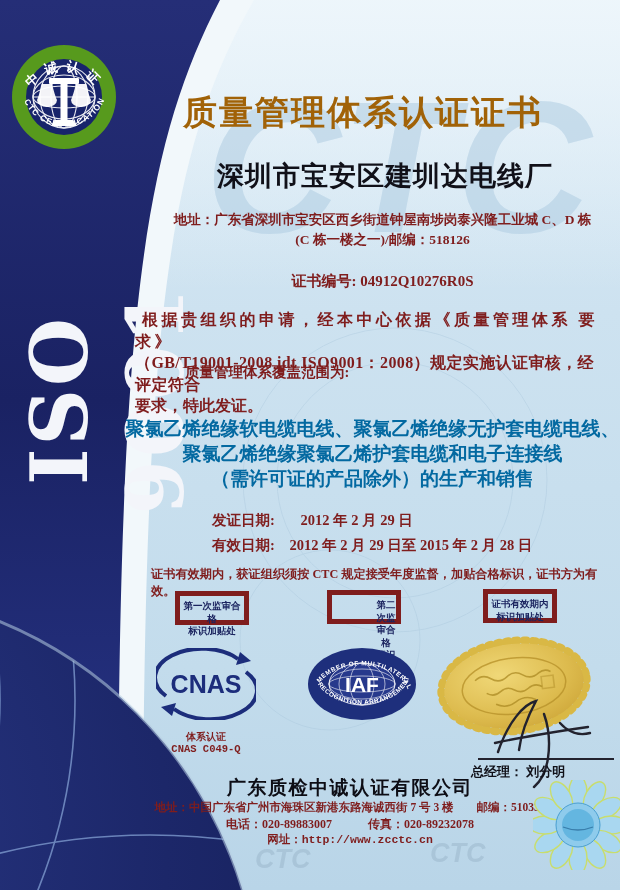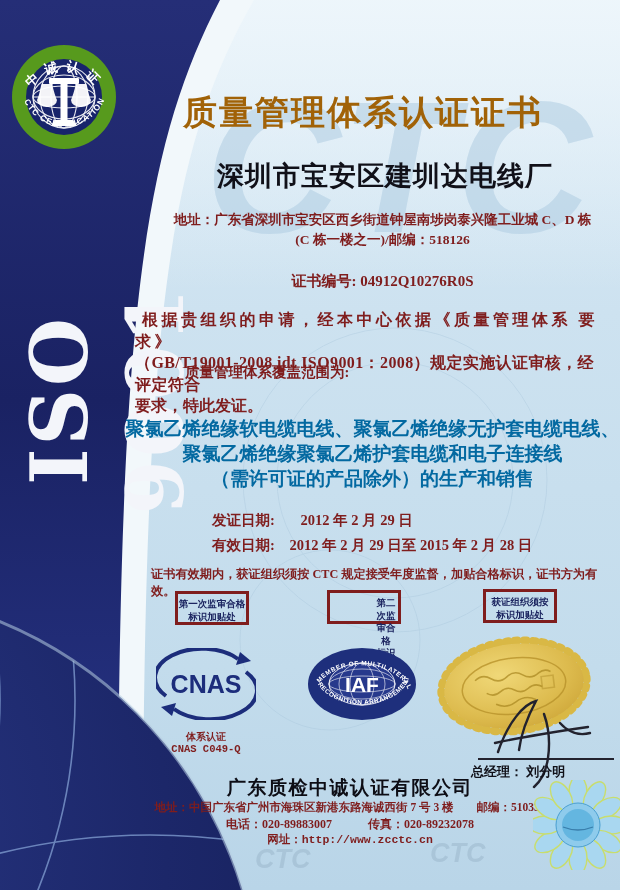--- a/index.html
+++ b/index.html
@@ -16,21 +16,21 @@
   .title{left:183px;top:90px;font-size:34px;font-weight:700;letter-spacing:2px;color:#a16207;}
   .company{left:150px;top:158px;width:470px;font-size:27px;font-weight:600;letter-spacing:1px;color:#101018;}
   .addr1{left:145px;top:211px;width:475px;font-size:13.5px;font-weight:700;}
   .addr2{left:145px;top:231px;width:475px;font-size:13.5px;font-weight:700;}
   .certno{left:145px;top:272px;width:475px;font-size:15px;font-weight:700;}
   .para{left:135px;top:289px;width:468px;font-size:16px;font-weight:700;line-height:21.5px;margin-top:20px;}
   .scopeintro{left:185px;top:363px;font-size:14.5px;font-weight:700;}
   .scope{left:125px;top:416px;width:495px;font-size:19px;font-weight:600;line-height:25px;color:#0369a1;}
   .daterow{font-size:14.5px;font-weight:700;}
   .note{left:151px;top:566px;width:468px;font-size:12.2px;font-weight:600;}
-  .svbox{border:3px solid #7f1d1d;color:#1c2560;font-size:9.5px;font-weight:600;
+  .svbox{border:5px solid #7f1d1d;color:#1c2560;font-size:9.5px;font-weight:600;
          text-align:center;line-height:12.5px;padding-top:4px;box-sizing:border-box;}
   .cnas-sub1{left:156px;top:730px;width:100px;font-size:10px;font-weight:600;}
   .cnas-sub2{left:150px;top:743px;width:112px;font-size:10.5px;font-weight:700;}
   .sigline{left:478px;top:758px;width:136px;height:2px;background:#23232e;}
   .siglabel{left:471px;top:763px;font-size:13px;font-weight:700;color:#101018;}
   .issuer-co{left:145px;top:775px;width:410px;font-size:19px;font-weight:700;letter-spacing:1.5px;color:#0d0d15;}
   .issuer-line{left:140px;top:800px;width:420px;font-size:11.5px;font-weight:700;}
   .issuer-line2{left:140px;top:816px;width:420px;font-size:12px;font-weight:700;}
   .issuer-line3{left:140px;top:832px;width:420px;font-size:11.5px;font-weight:700;}
 </style>
@@ -165,21 +165,21 @@
 
   <div class="abs svbox serif" style="left:175px;top:591px;width:74px;height:34px;">
     <div>第一次监审合格</div>
     <div>标识加贴处</div>
   </div>
   <div class="abs svbox serif" style="left:327px;top:590px;width:74px;height:34px;padding-left:44px;">
     <div>第二次监审合格</div>
     <div>标识加贴处</div>
   </div>
   <div class="abs svbox serif" style="left:483px;top:589px;width:74px;height:34px;">
-    <div>获证组织须按</div>
+    <div>证书有效期内</div>
     <div>标识加贴处</div>
   </div>
 
   <svg class="abs" style="left:156px;top:648px;" width="100" height="72" viewBox="0 0 100 72">
     <g stroke="#1c2d7b" stroke-width="4" fill="none">
       <path d="M10,48 A44,27 0 0 1 82,11"></path>
       <path d="M90,24 A44,27 0 0 1 18,61"></path>
     </g>
     <polygon points="84,4 95,13 80,17" fill="#1c2d7b"></polygon>
     <polygon points="16,68 5,59 20,55" fill="#1c2d7b"></polygon>

